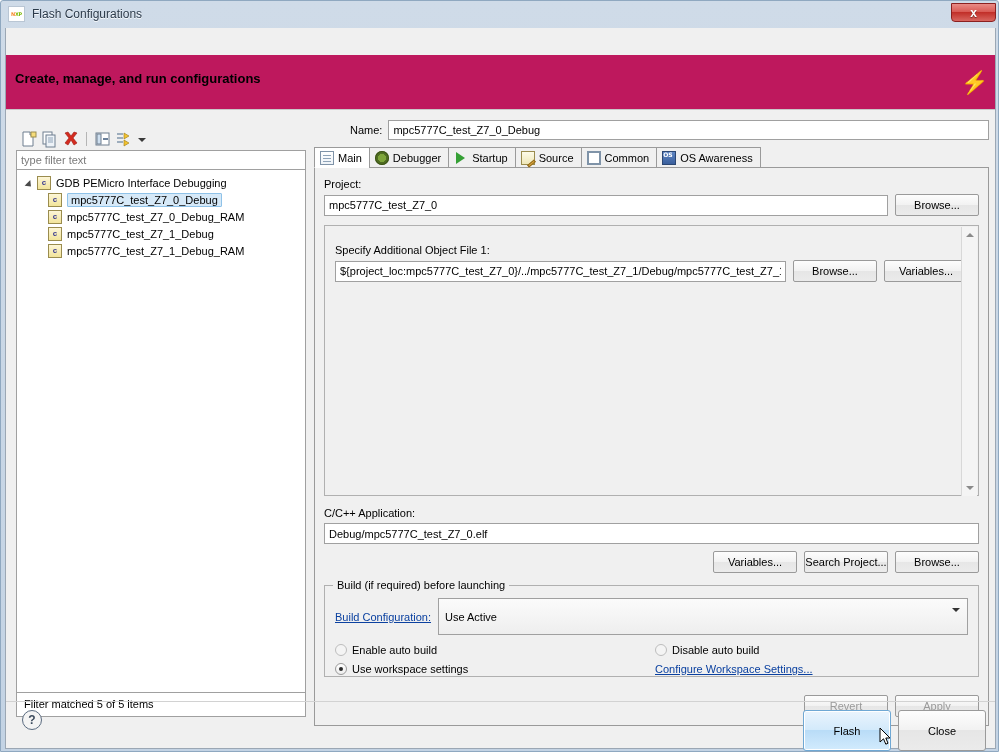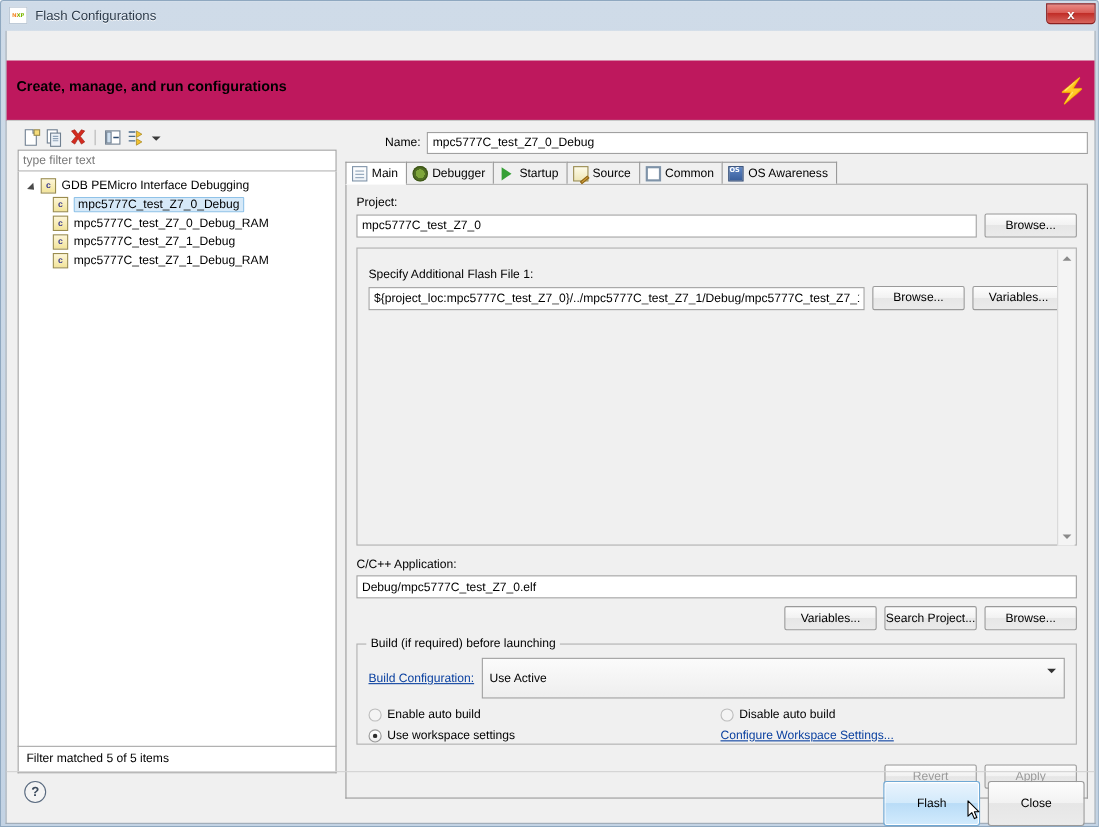--- a/index.html
+++ b/index.html
@@ -118,21 +118,21 @@
     font-size: 22px;
     color: #f5c518;
     line-height: 28px;
     text-align: center;
     text-shadow: 0 0 1px #d19b00;
   }
 
   
   .left-panel {
     position: absolute;
-    left: 10px; top: 86px;
+    left: 10px; top: 100px;
     width: 290px; height: 608px;
   }
   .tree-toolbar {
     position: absolute;
     left: 0; top: 0;
     width: 290px; height: 22px;
     box-sizing: border-box;
     display: flex;
     align-items: center;
     gap: 2px;
@@ -756,21 +756,21 @@
       <div class="tab-content">
 
         <div class="fld-label">Project:</div>
         <div class="row-inline">
           <input class="txt-input" type="text" value="mpc5777C_test_Z7_0" style="">
           <button class="btn btn-wide">Browse...</button>
         </div>
 
         <div class="objgroup">
 
-          <div class="obj-file-label">Specify Additional Flash File 1:</div>
+          <div class="obj-file-label">Specify Additional Object File 1:</div>
           <div class="obj-file-row">
             <input class="txt-input" type="text" value="${project_loc:mpc5777C_test_Z7_0}/../mpc5777C_test_Z7_1/Debug/mpc5777C_test_Z7_1.elf" style="">
             <button class="btn btn-wide">Browse...</button>
             <button class="btn btn-wide">Variables...</button>
           </div>
 
           <div class="vscroll">
             <div class="sb-arrow up"></div>
             <div class="sb-arrow down"></div>
           </div>

